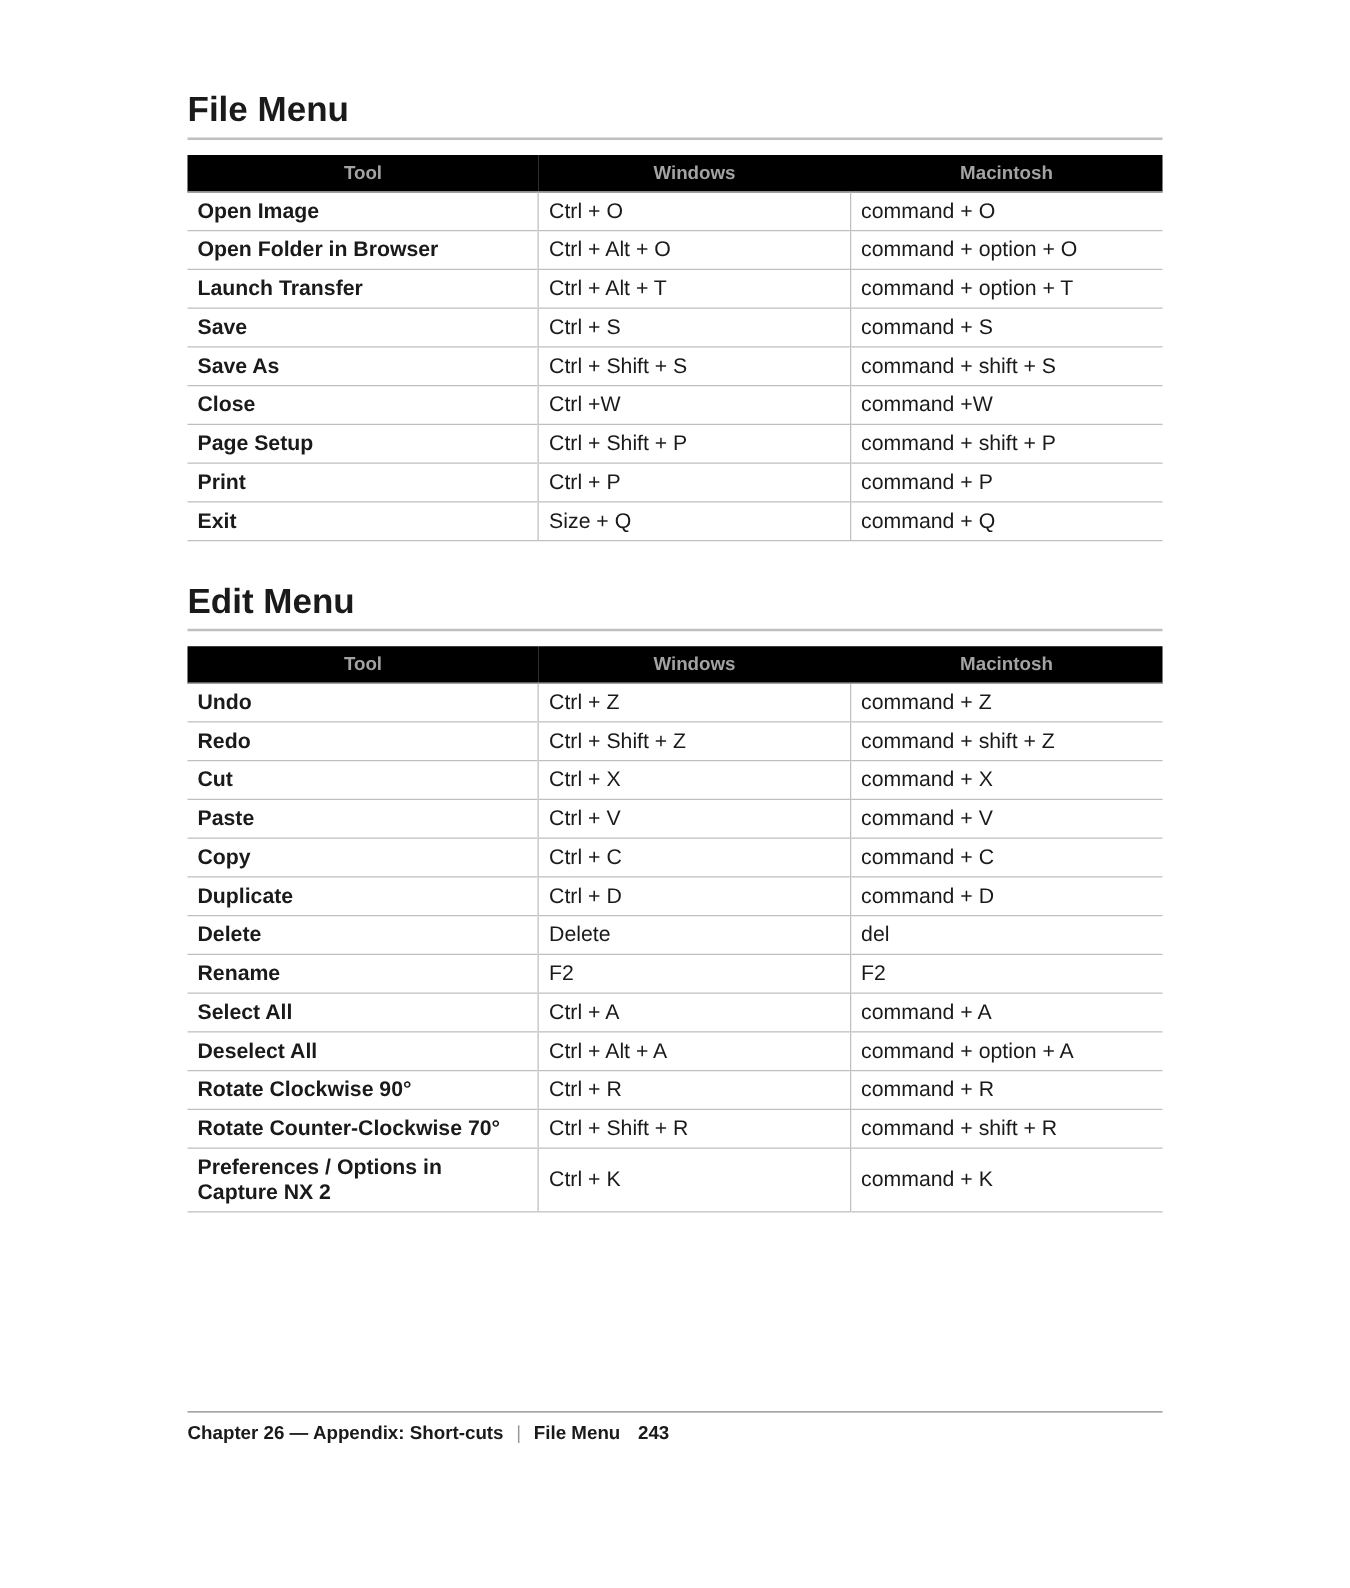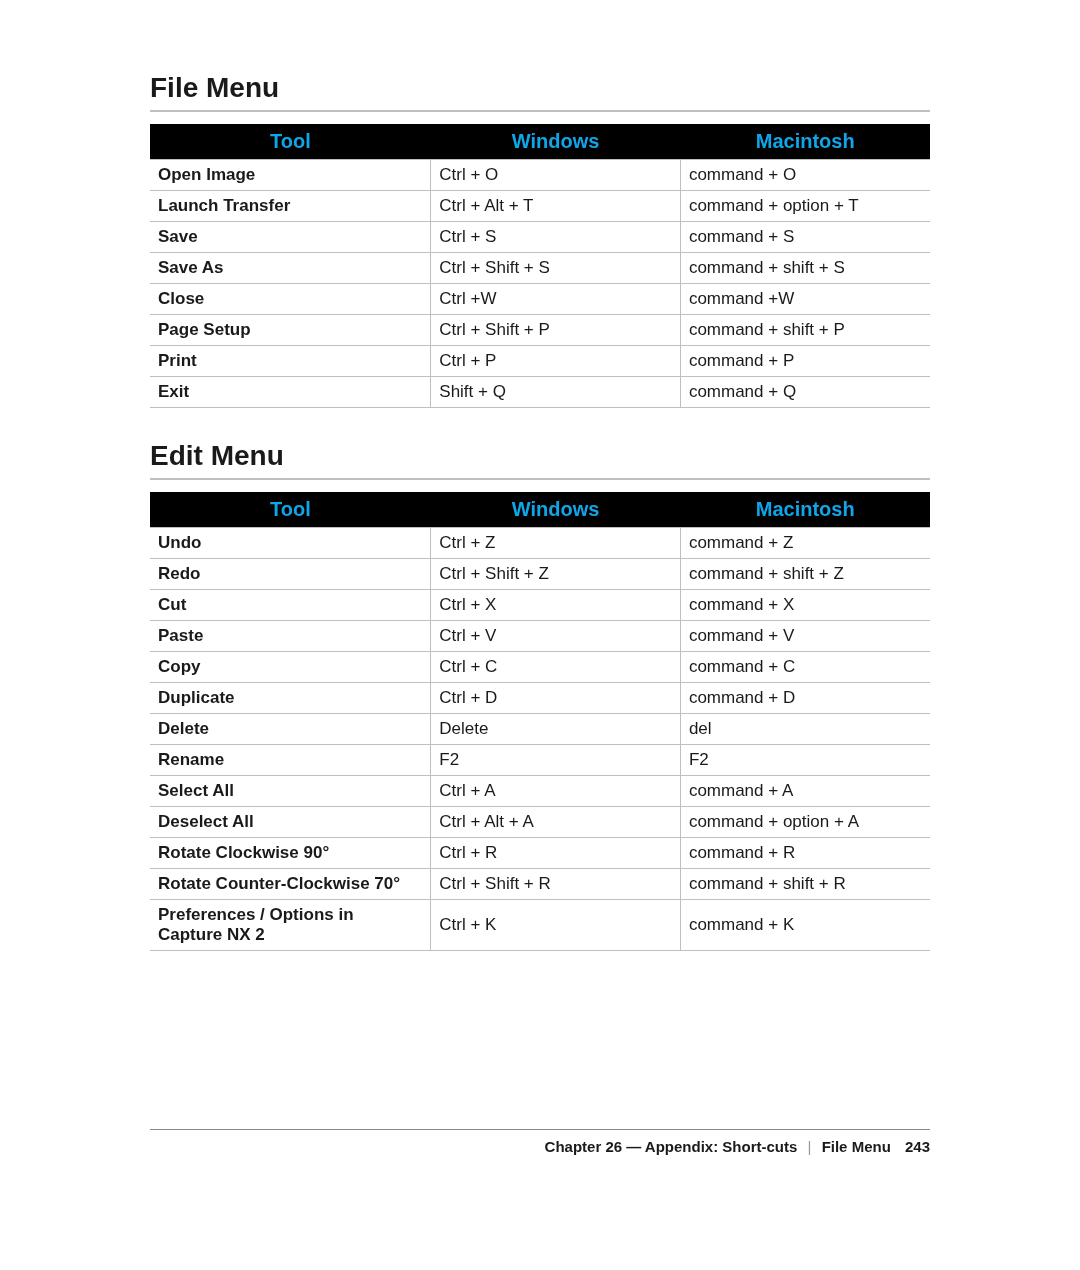--- a/index.html
+++ b/index.html
@@ -25,25 +25,25 @@
     border-top: 2px solid #bfbfbf;
     margin: 6px 0 12px 0;
   }
   table.shortcuts {
     border-collapse: collapse;
     width: 100%;
     font-size: 17px;
   }
   table.shortcuts th {
     background: #000;
-    color: #0ea5e9;
+    color: #a3a3a3;
     font-weight: 700;
     padding: 6px 8px;
     text-align: center;
-    font-size: 20px;
+    font-size: 15px;
   }
   table.shortcuts td {
     padding: 5px 8px 5px 8px;
     border-top: 1px solid #bfbfbf;
     vertical-align: middle;
   }
   table.shortcuts tr:last-child td {
     border-bottom: 1px solid #bfbfbf;
   }
   table.shortcuts td:first-child {
@@ -64,21 +64,20 @@
     left: 150px;
     right: 150px;
     bottom: 115px;
   }
   .footer .rule-thin {
     border: none;
     border-top: 1px solid #888;
     margin: 0 0 8px 0;
   }
   .footer-line {
-    text-align: right;
     font-size: 15px;
   }
   .footer-line .chap {
     font-weight: 700;
   }
   .footer-line .sep {
     color: #999;
     padding: 0 6px;
   }
   .footer-line .pg {
@@ -104,20 +103,25 @@
         <th>Macintosh</th>
       </tr>
     </thead>
     <tbody>
       <tr>
           <td>Open Image</td>
           <td>Ctrl + O</td>
           <td>command + O</td>
         </tr>
       <tr>
+          <td>Open Folder in Browser</td>
+          <td>Ctrl + Alt + O</td>
+          <td>command + option + O</td>
+        </tr>
+      <tr>
           <td>Launch Transfer</td>
           <td>Ctrl + Alt + T</td>
           <td>command + option + T</td>
         </tr>
       <tr>
           <td>Save</td>
           <td>Ctrl + S</td>
           <td>command + S</td>
         </tr>
       <tr>
@@ -135,21 +139,21 @@
           <td>Ctrl + Shift + P</td>
           <td>command + shift + P</td>
         </tr>
       <tr>
           <td>Print</td>
           <td>Ctrl + P</td>
           <td>command + P</td>
         </tr>
       <tr>
           <td>Exit</td>
-          <td>Shift + Q</td>
+          <td>Size + Q</td>
           <td>command + Q</td>
         </tr>
     </tbody>
   </table>
 
   <div class="spacer"></div>
 
   <div class="section-title">Edit Menu</div>
   <hr class="rule">
   <table class="shortcuts">

